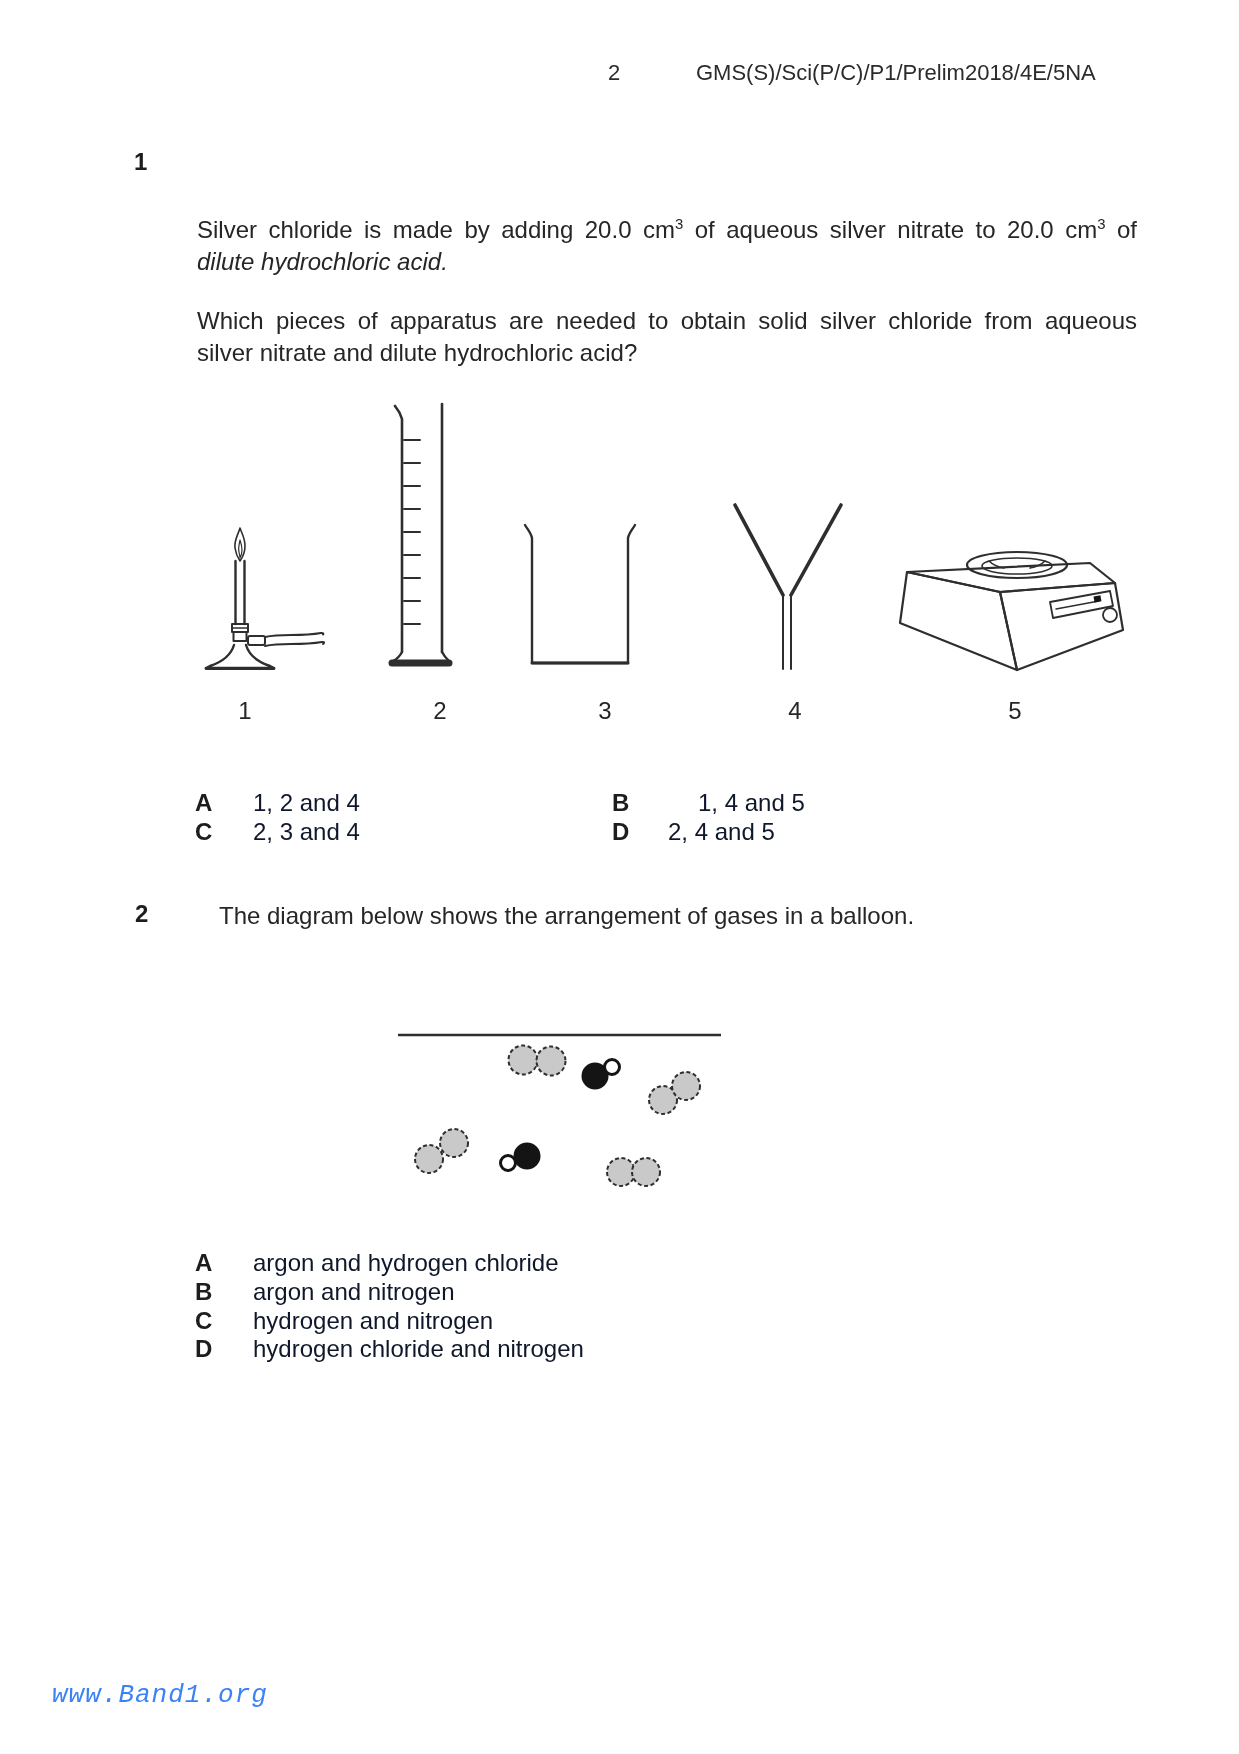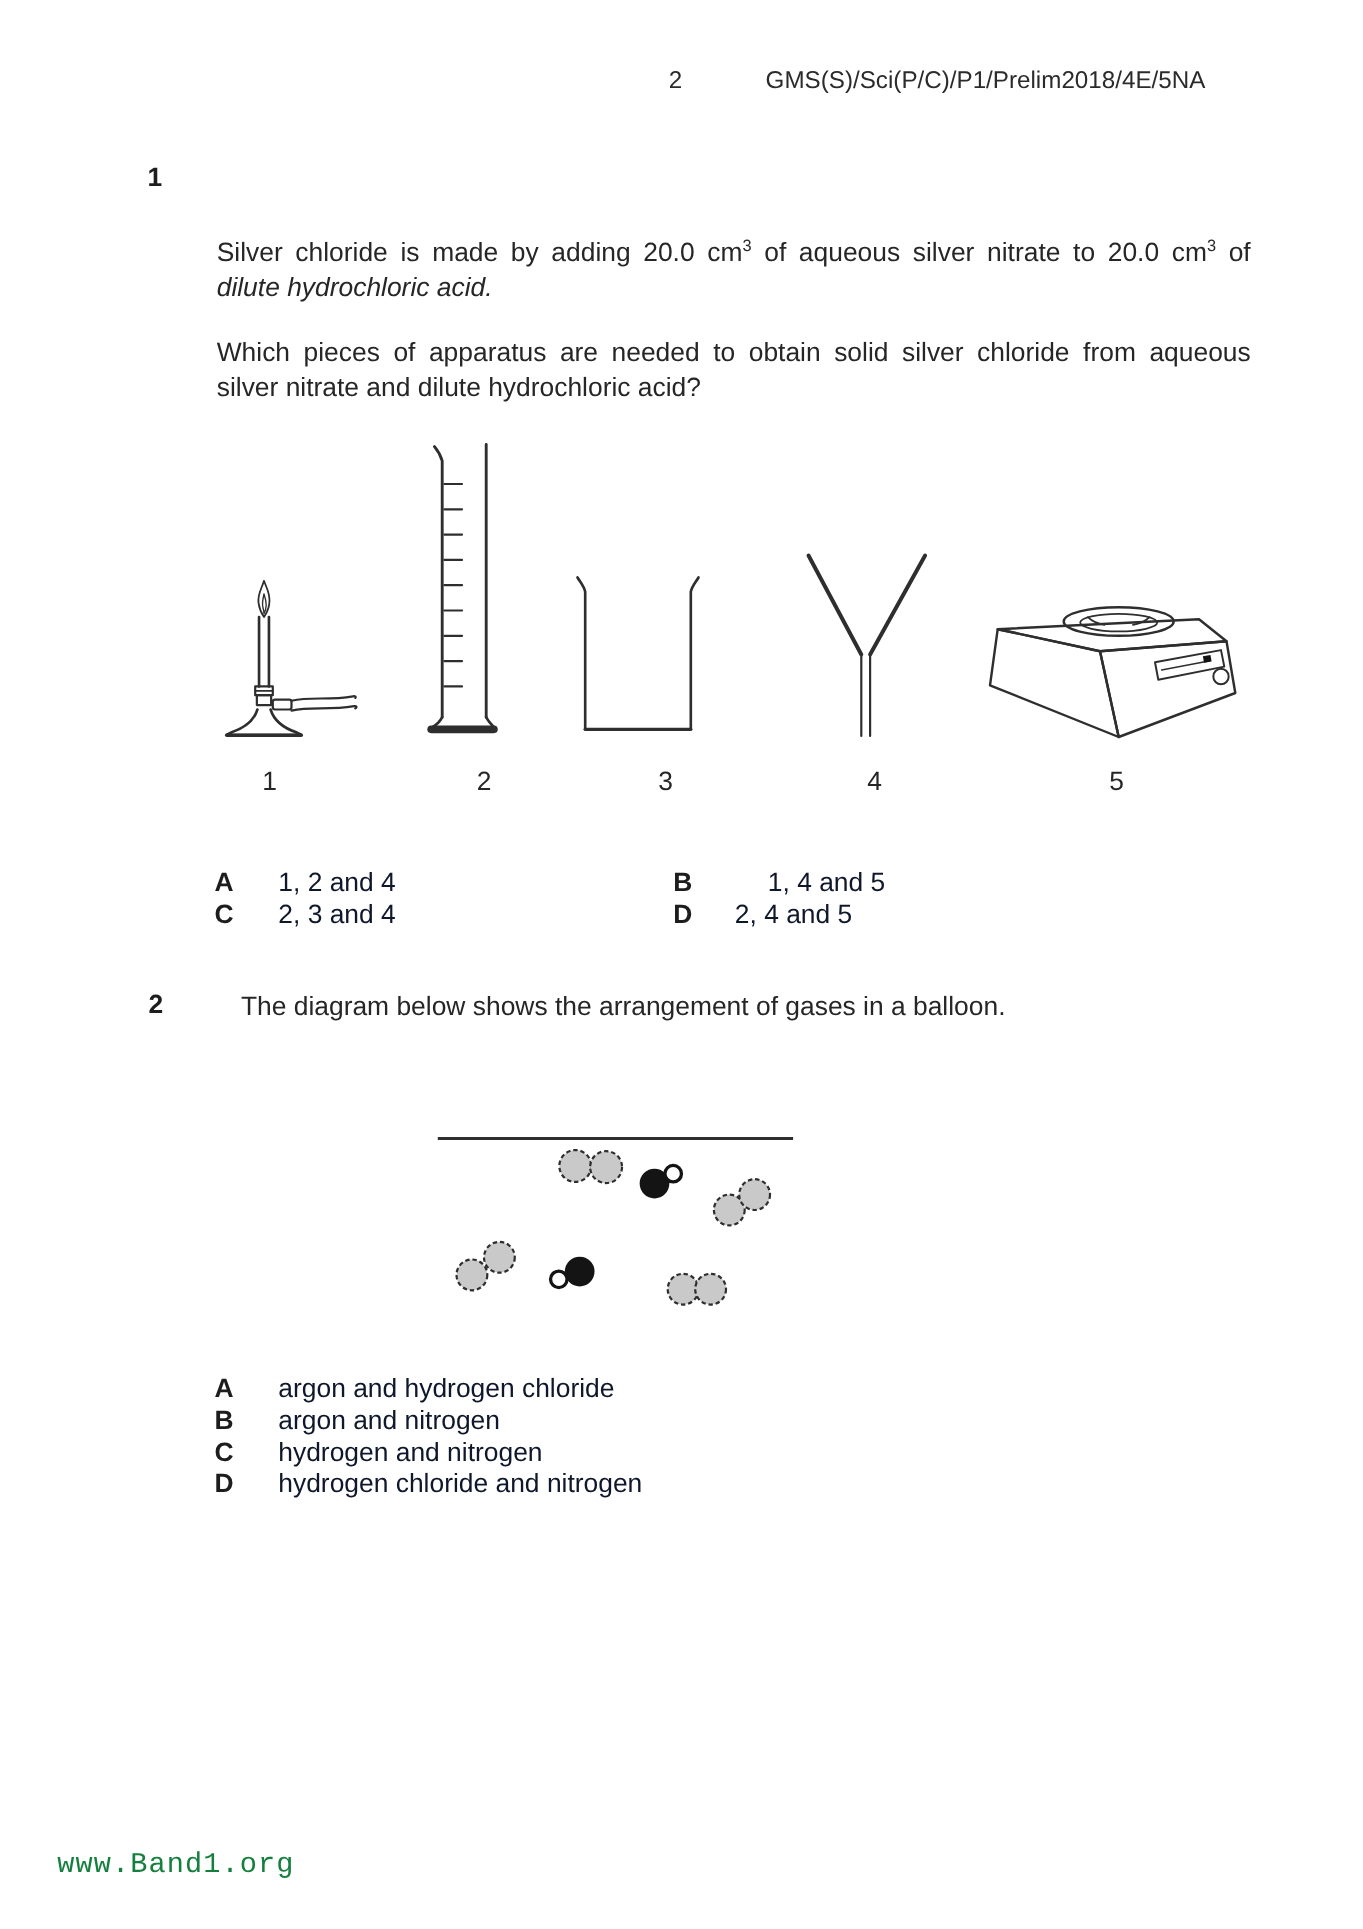--- a/index.html
+++ b/index.html
@@ -10,21 +10,21 @@
   }
   .abs{position:absolute;}
   .hdr{font-size:22px;color:#2b2b2b;}
   .body-text{font-size:24px;line-height:31px;color:#262626;}
   .just{text-align:justify;text-align-last:justify;width:940px;}
   .qnum{font-weight:bold;font-size:24px;color:#1d1d1d;}
   .opt-letter{font-weight:bold;font-size:24px;color:#1d1d1d;}
   .opt-text{font-size:24px;color:#0f172a;}
   .fig-label{font-size:24px;color:#262626;transform:translateX(-50%);}
   sup{font-size:0.62em;line-height:0;}
-  .footer-mark{font-family:"Liberation Mono",monospace;font-size:26px;color:#15803d;letter-spacing:1px;}
+  .footer-mark{font-family:"Liberation Mono",monospace;font-size:26px;color:#3b82f6;letter-spacing:1px;font-style:italic;}
   svg{display:block;overflow:visible;}
   .sketch{stroke:#2e2e2e;fill:none;stroke-linecap:round;stroke-linejoin:round;}
   .gmol{fill:#c9c9c9;stroke:#2e2e2e;stroke-width:2;stroke-dasharray:4 2.6;}
   .bmol{fill:#141414;stroke:none;}
   .wmol{fill:#ffffff;stroke:#141414;stroke-width:3;}
 </style>
 </head>
 <body>
 
 <div class="page">

